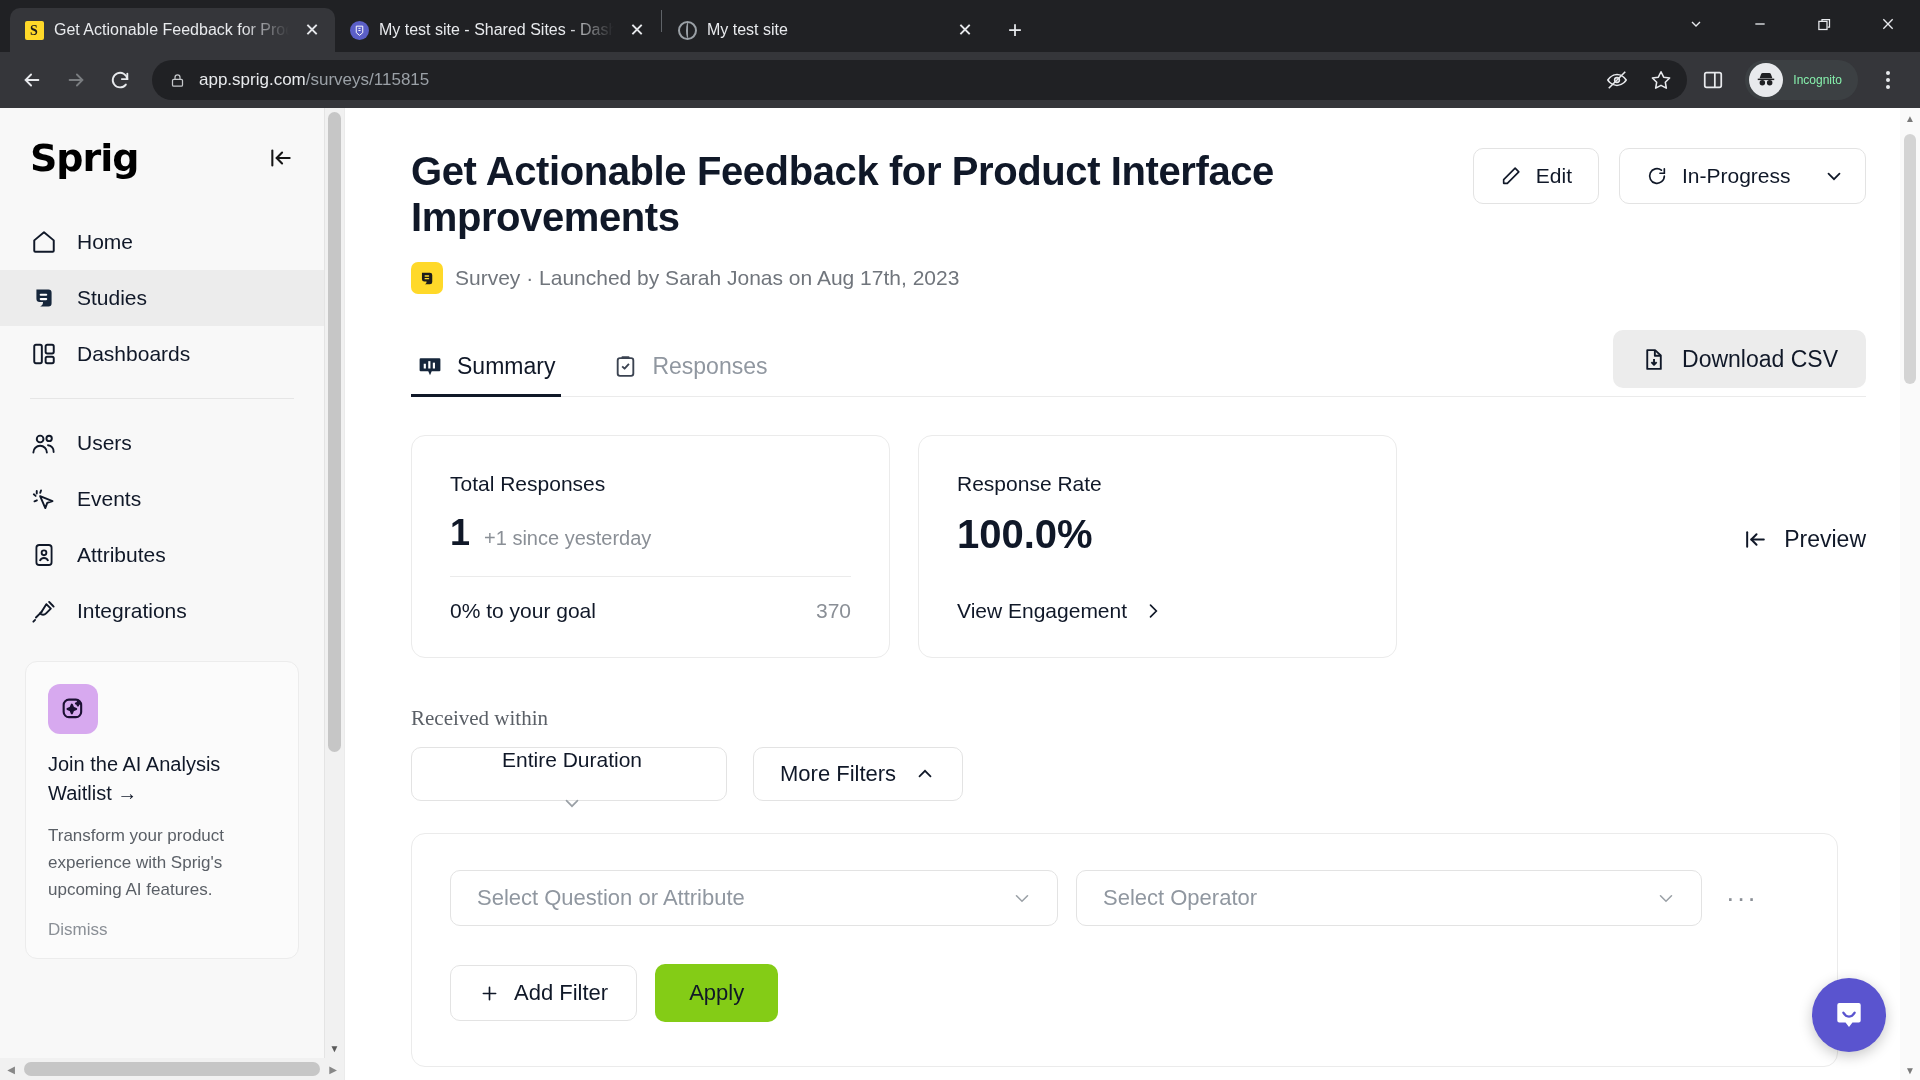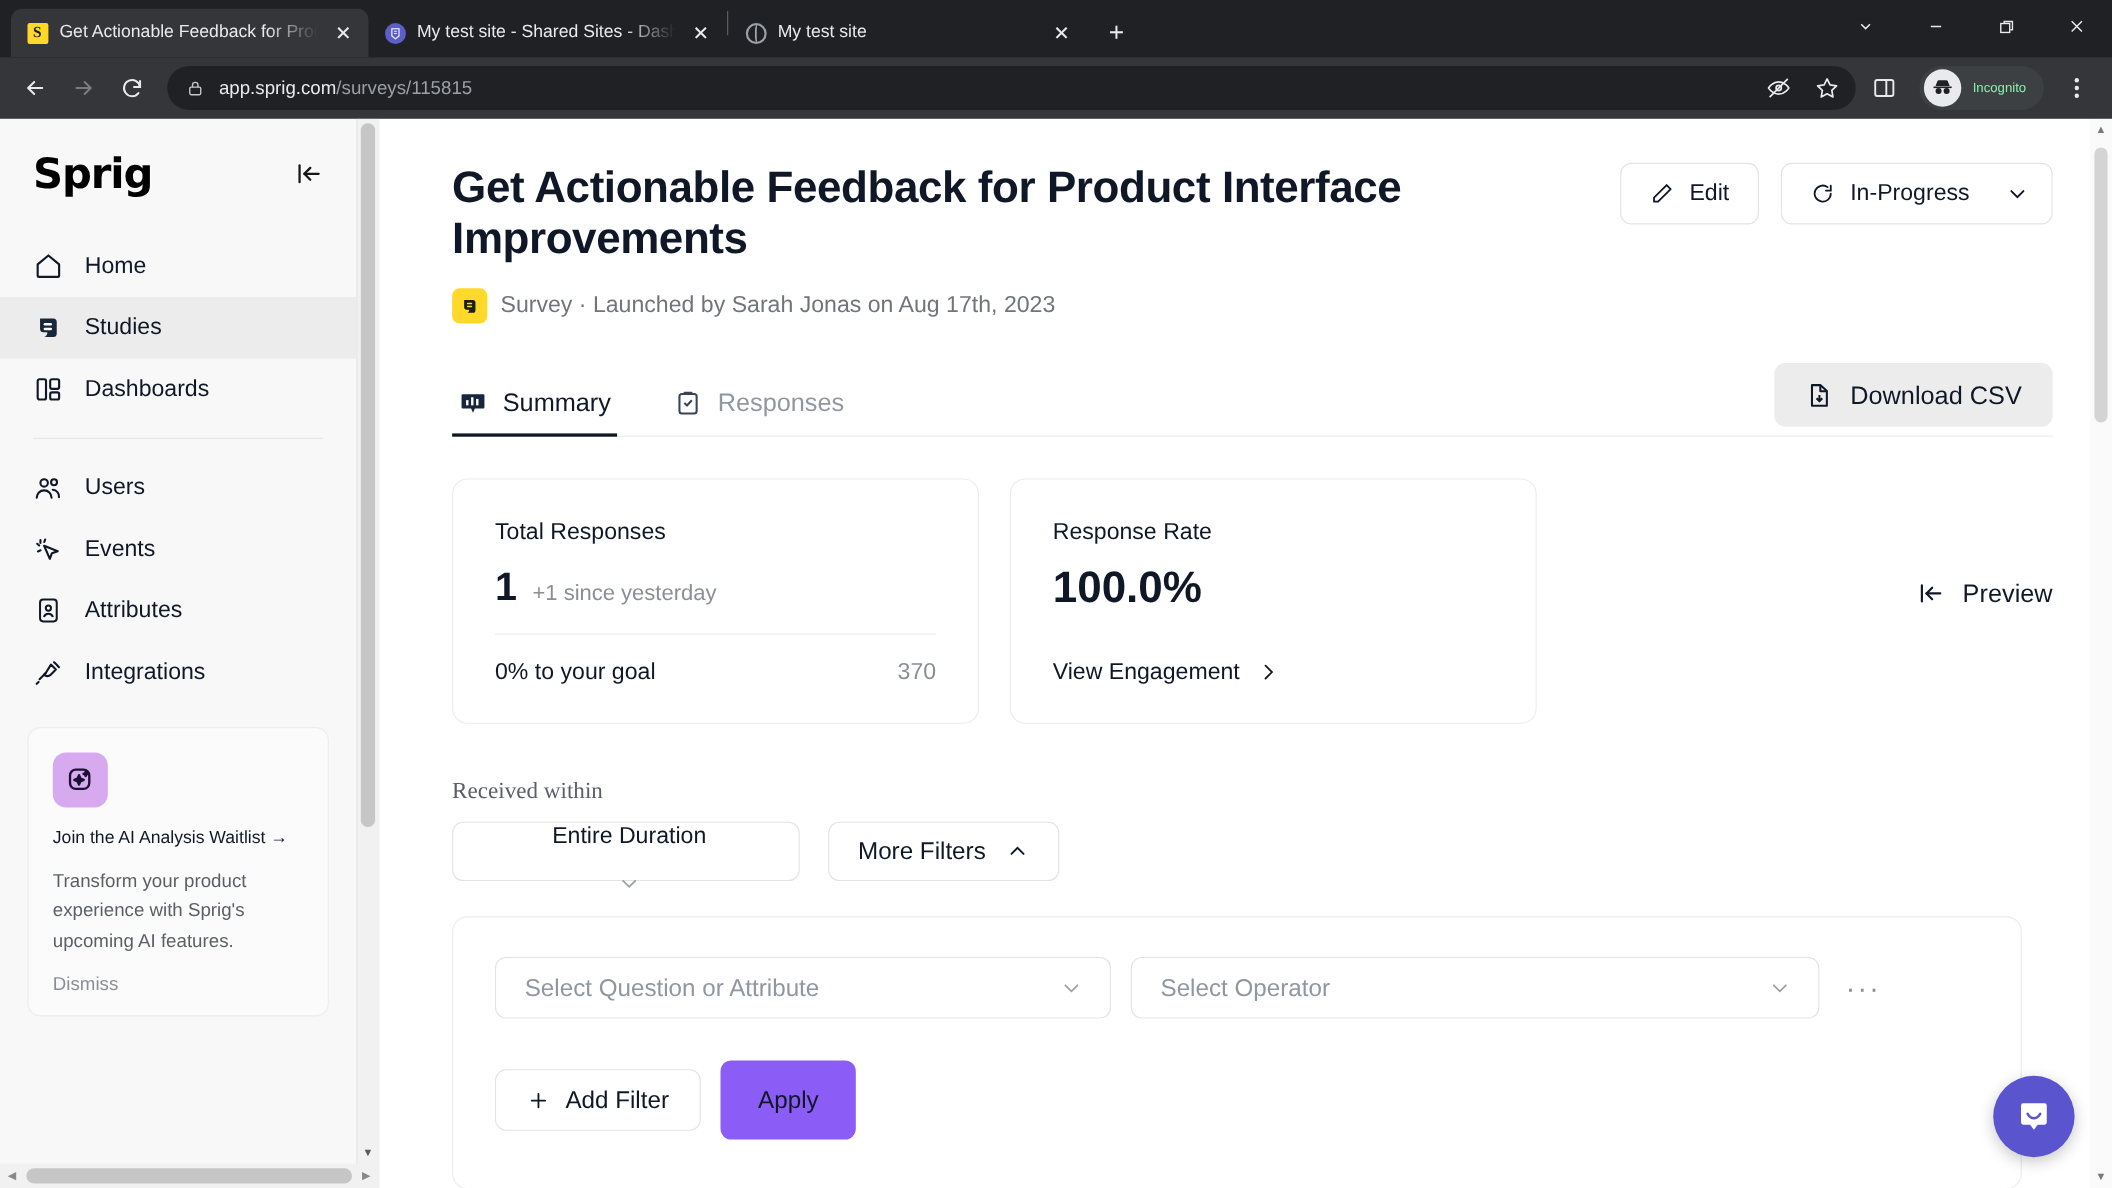--- a/index.html
+++ b/index.html
@@ -112,21 +112,21 @@
   .sb-item .ic { width: 27px; height: 27px; flex: none; display:flex; align-items:center; justify-content:center; }
   .sb-divider { height: 1px; background: #e6e6e6; margin: 16px 30px; }
   .promo {
     margin: 22px 25px 0 25px; border: 1px solid #ececec; border-radius: 12px;
     background: #fbfbfb; padding: 22px 22px 18px 22px;
   }
   .promo-icon {
     width: 50px; height: 50px; border-radius: 12px; background: #d7a9ef;
     display:flex; align-items:center; justify-content:center; margin-bottom: 16px;
   }
-  .promo-title { font-size: 16px; color: #101828; line-height: 1.45; font-weight: 400; }
+  .promo-title { font-size: 20px; color: #101828; line-height: 1.45; font-weight: 400; }
   .promo-body { font-size: 17px; color: #5a5f66; line-height: 1.6; margin-top: 14px; }
   .promo-dismiss { font-size: 17px; color: #8a8f96; margin-top: 16px; }
 
   
   .sb-vscroll {
     position: absolute; right: 0; top: 0; bottom: 22px; width: 20px; background: #f1f1f1;
     border-left: 1px solid #e4e4e4;
   }
   .sb-vthumb { position:absolute; left: 3px; right: 3px; top: 4px; height: 640px; background: #c6c6c6; border-radius: 7px; }
   .sb-varrow { position:absolute; left:0; right:0; height: 20px; display:flex; align-items:center; justify-content:center; color:#5a5a5a; font-size: 10px;}
@@ -209,30 +209,30 @@
   .filter-panel {
     border: 1px solid #ebebeb; border-radius: 14px; margin-top: 32px; padding: 36px 40px 44px 38px;
     margin-right: 28px;
   }
   .fp-row { display:flex; align-items:center; gap: 18px; }
   .fp-select {
     height: 56px; border: 1px solid #e3e3e3; border-radius: 10px; background:#fff;
     display:flex; align-items:center; justify-content:space-between; padding: 0 24px 0 26px;
     font-size: 22px; color: #9097a0;
   }
-  .fp-select.q { width: 560px; }
+  .fp-select.q { width: 608px; }
   .fp-select.op { width: 626px; }
   .fp-dots { font-size: 26px; color: #8a8f96; letter-spacing: 2px; padding: 0 6px; }
   .fp-actions { display:flex; align-items:center; gap: 18px; margin-top: 38px; }
   .btn-addfilter {
     height: 56px; border: 1px solid #e3e3e3; border-radius: 10px; background:#fff;
     display:flex; align-items:center; gap: 14px; padding: 0 28px; font-size: 22px; color:#101828;
   }
   .btn-apply {
-    height: 72px; background: #8b5cf6; border-radius: 10px; padding: 0 34px;
+    height: 58px; background: #84cc16; border-radius: 10px; padding: 0 34px;
     display:flex; align-items:center; font-size: 22px; color:#101828; border: none;
   }
 
   
   .main-vscroll { position:absolute; right:0; top:0; bottom:0; width: 20px; background: #fafafa; }
   .main-vthumb { position:absolute; left:4px; right:4px; top: 26px; height: 250px; background:#d4d4d4; border-radius: 6px; }
   .main-varrow { position:absolute; left:0; right:0; height: 20px; display:flex; align-items:center; justify-content:center; color:#7a7a7a; font-size: 10px; }
   .main-varrow.top { top: 0; }
   .main-varrow.bottom { bottom: 0; }
 

